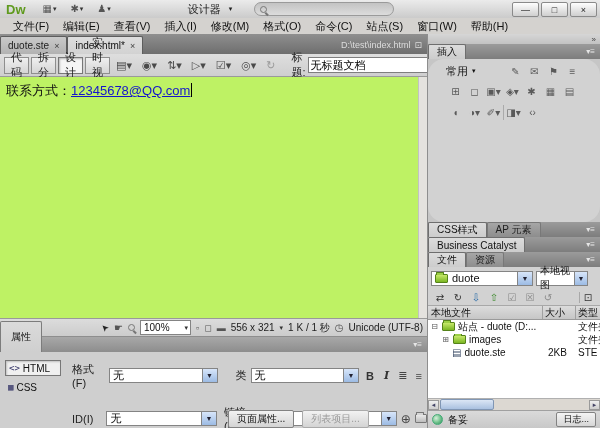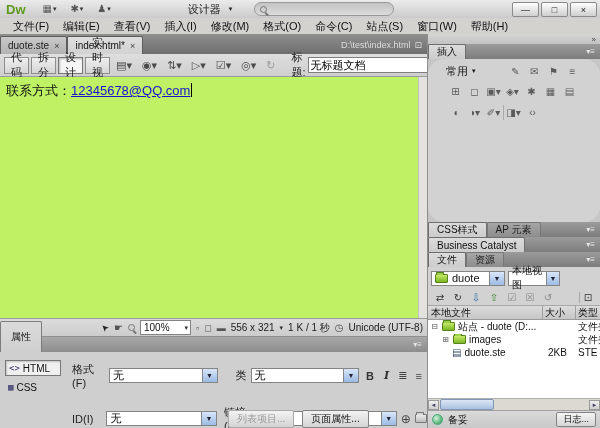--- a/index.html
+++ b/index.html
@@ -256,22 +256,22 @@
         <span class="plabel" style="margin-left:3px;">链接(L)</span>
         <span class="sel" style="width:145px;">
           <span></span>
           <span class="arr">▼</span>
         </span>
         <span class="icon" style="font-size:12px;color:#444;">⊕</span>
         <span class="fold gray"></span>
       </div>
 
       <div class="prow" style="left:228px;top:58px;gap:8px;">
+        <span class="pbtn">页面属性...</span>
         <span class="pbtn disabled">列表项目...</span>
-        <span class="pbtn">页面属性...</span>
       </div>
     </div>
   </div>
 
   <div class="dock">
     <div class="dock-collapse">
       <span>»</span>
     </div>
 
     <div class="ptabbar">
@@ -318,21 +318,21 @@
       <span class="panelmenu">▾≡</span>
     </div>
     <div class="ptabbar">
       <span class="ptab active">文件</span>
       <span class="ptab inactive">资源</span>
       <span class="panelmenu">▾≡</span>
     </div>
 
     <div class="files-body">
       <div class="fsel-row">
-        <span class="sel" style="width:74px;gap:4px;">
+        <span class="sel" style="width:102px;gap:4px;">
           <span class="fold"></span>
           <span>duote</span>
           <span class="arr">▼</span>
         </span>
         <span class="sel" style="width:52px;font-size:10px;">
           <span>本地视图</span>
           <span class="arr">▼</span>
         </span>
       </div>
       <div class="ftool-row">

